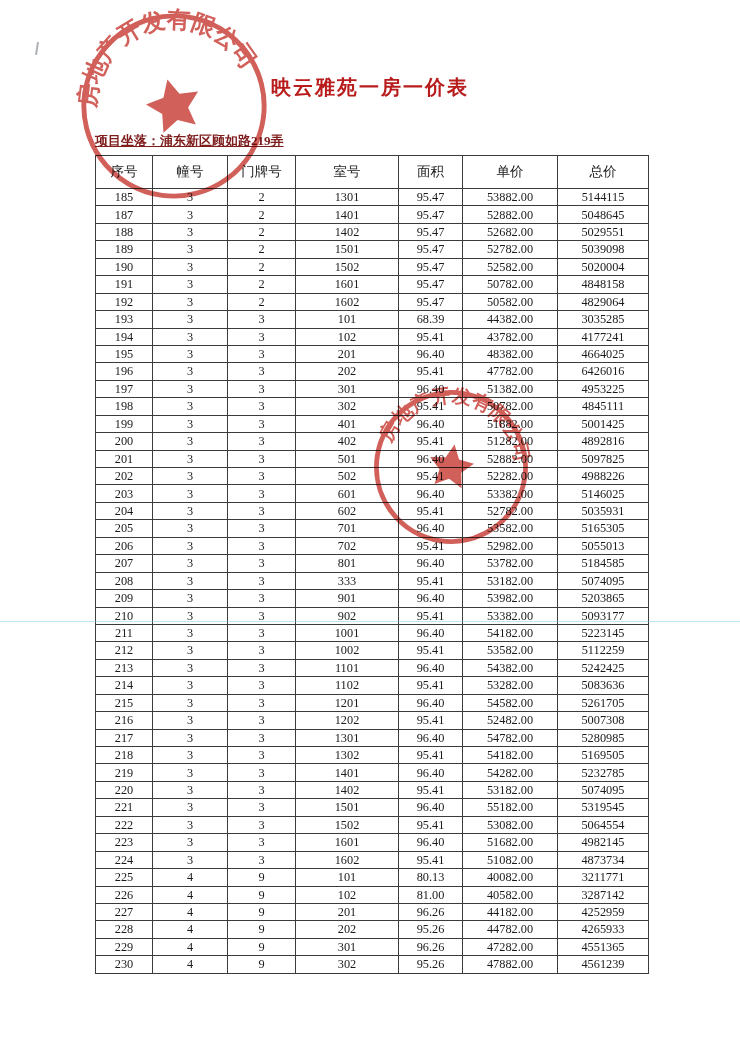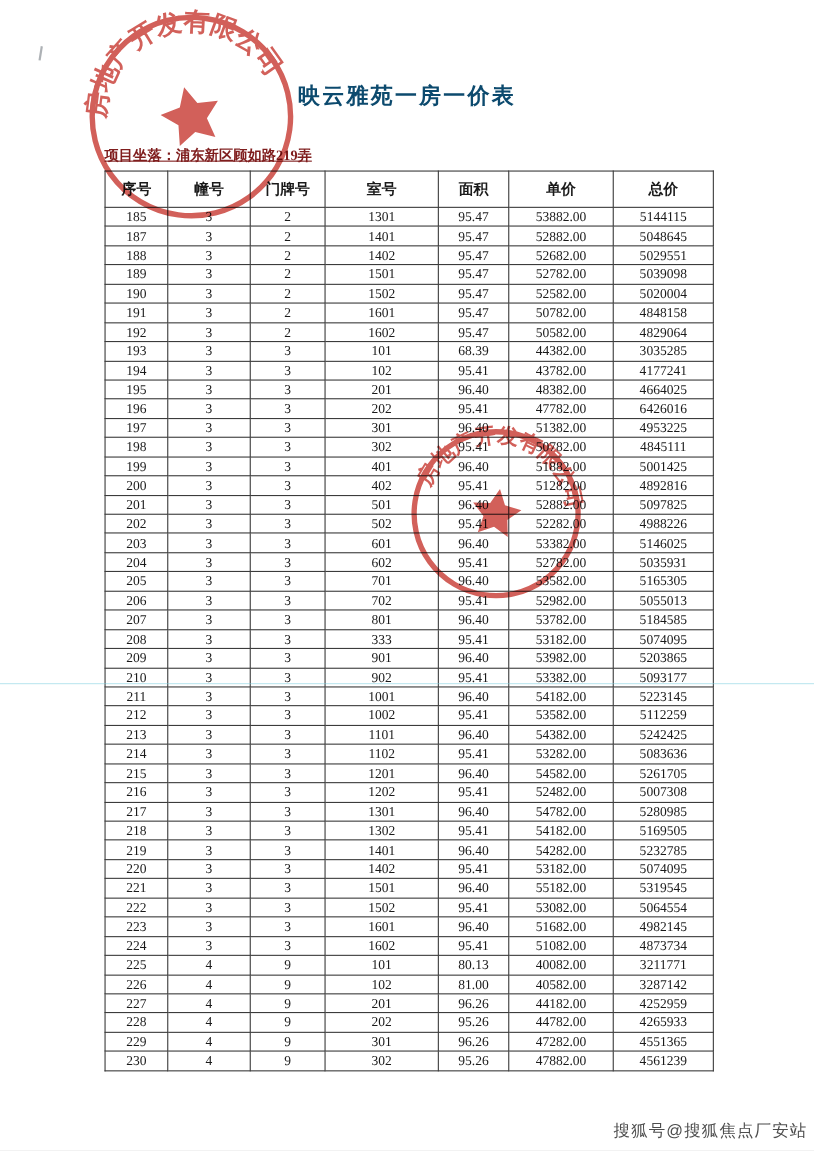--- a/index.html
+++ b/index.html
@@ -8,40 +8,40 @@
     width:740px;height:1046px;
     background:#ffffff;
     overflow:hidden;
     font-family:"Liberation Serif", serif;
     margin:0 auto;
   }
   .title{
     position:absolute; top:74px; left:0; width:740px;
     margin:0; text-align:center;
     font-size:20px; font-weight:bold; letter-spacing:2px;
-    color:#0c4a6e;
+    color:#b91c1c;
   }
   .location{
     position:absolute; top:132px; left:95px;
     font-size:13px; font-weight:bold; color:#7f1d1d;
     text-decoration:underline;
   }
   table.price-table{
     position:absolute; top:155px; left:95px;
     width:553px; border-collapse:collapse; table-layout:fixed;
     background:transparent;
   }
   .price-table th, .price-table td{
     border:1px solid #3b3b3b;
     text-align:center; vertical-align:middle;
     padding:0; overflow:hidden; white-space:nowrap;
     font-family:"Liberation Serif", serif;
     color:#1a1a1a;
   }
-  .price-table th{ height:32px; font-size:13.5px; font-weight:bold; }
+  .price-table th{ height:32px; font-size:13.5px; font-weight:normal; }
   .price-table td{ height:16.45px; font-size:12.3px; font-weight:normal; line-height:1; }
   .scan-line{
     position:absolute; left:0; top:621px; width:740px; height:1px;
     background:#7ecfe0; opacity:.5; pointer-events:none;
   }
   .artifact{
     position:absolute; left:36px; top:42px; width:2px; height:13px;
     background:#8a9096; transform:rotate(9deg); opacity:.7;
   }
   .stamp{
@@ -511,15 +511,14 @@
 
   <svg class="stamp stamp-2" viewBox="0 0 200 200" style="color: rgb(197, 51, 43);">
     <circle cx="100" cy="100" r="92" fill="none" stroke="currentColor" stroke-width="6"></circle>
     <polygon fill="currentColor" points="100,72 108.4,89.2 127.4,91.7 113.6,104.9 117,123.8 100,114.8 83,123.8 86.4,104.9 72.6,91.7 91.6,89.2"></polygon>
     <path id="stamp-arc-2" d="M 20,100 A 80,80 0 0 1 180,100" fill="none"></path>
     <text font-size="24" fill="currentColor">
       <textPath href="#stamp-arc-2" startOffset="50%" text-anchor="middle">房地产开发有限公司</textPath>
     </text>
   </svg>
 
-  <div class="watermark">搜狐号@搜狐焦点厂安站</div>
 
 </div>
 
 </body></html>

